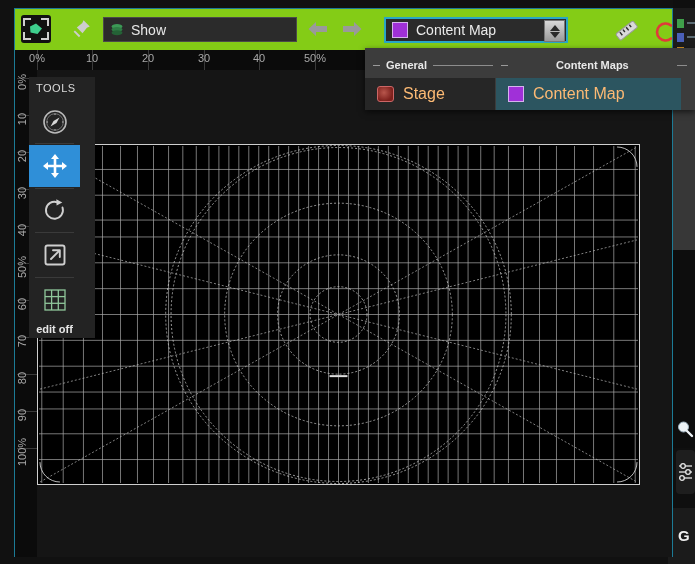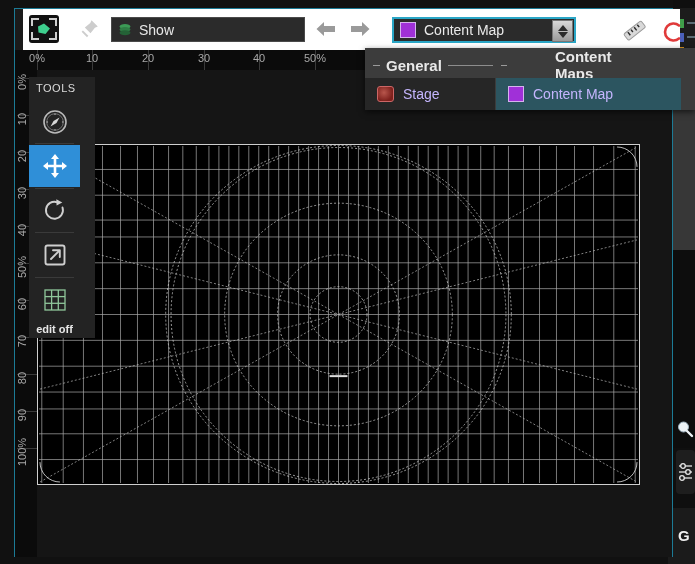--- a/index.html
+++ b/index.html
@@ -4,21 +4,21 @@
 <style>
   html,body{margin:0;padding:0;background:#0d0d0d;}
   body{width:695px;height:564px;overflow:hidden;font-family:"Liberation Sans",sans-serif;
        -webkit-font-smoothing:antialiased;}
   #app{position:relative;width:695px;height:564px;background:#111111;}
 
   
   .frame{position:absolute;left:14px;top:8px;width:659px;height:549px;border:1px solid #1c7b96;background:#1b1b1b;box-sizing:border-box;}
 
   
-  .toolbar{position:absolute;left:15px;top:9px;width:657px;height:41px;background:#ffffff;box-sizing:border-box;margin-left:8px;}
+  .toolbar{position:absolute;left:15px;top:9px;width:657px;height:41px;background:#84cc16;box-sizing:border-box;}
   .tb-icon-box{position:absolute;left:6px;top:6px;width:30px;height:28px;background:#111;border-radius:3px;display:flex;align-items:center;justify-content:center;}
   .bracket{position:relative;width:26px;height:22px;}
   .bracket:before,.bracket:after{content:"";position:absolute;width:6px;height:6px;border:2px solid #cfcfcf;}
   .bracket:before{left:0;top:0;border-right:none;border-bottom:none;}
   .bracket:after{right:0;bottom:0;border-left:none;border-top:none;}
   .brk2{position:absolute;left:0;top:0;width:26px;height:22px;}
   .brk2:before,.brk2:after{content:"";position:absolute;width:6px;height:6px;border:2px solid #cfcfcf;}
   .brk2:before{right:0;top:0;border-left:none;border-bottom:none;}
   .brk2:after{left:0;bottom:0;border-right:none;border-top:none;}
   .greenblob{position:absolute;left:50%;top:50%;transform:translate(-50%,-50%);}
@@ -59,27 +59,27 @@
   .tools-title{position:absolute;left:7px;top:5px;color:#dcdcdc;font-size:11px;letter-spacing:.5px;}
   .tool{position:absolute;left:0px;width:51px;height:42px;display:flex;align-items:center;justify-content:center;}
   .tool.sel{background:#2f8fd8;}
   .tools-div{position:absolute;left:6px;width:39px;height:1px;background:#3a3a3a;}
   .editoff{position:absolute;left:0;top:236px;width:51px;text-align:center;color:#e8e8e8;font-size:11px;font-weight:bold;margin-top:10px;}
 
   
   .menu{position:absolute;left:365px;top:48px;width:330px;height:62px;background:#3c3c3c;z-index:40;box-shadow:0 2px 6px rgba(0,0,0,.6);}
   .menu-hdr{position:absolute;top:8px;height:18px;display:flex;align-items:center;gap:6px;}
   .menu-hdr .dash{width:7px;height:1px;background:#9a9a9a;}
-  .menu-hdr .t{color:#e9e9e9;font-size:15px;font-weight:bold;}
+  .menu-hdr .t{color:#e9e9e9;font-size:11px;font-weight:bold;}
   .menu-hdr .line{height:1px;background:#8d8d8d;}
   .menu-col{position:absolute;top:30px;height:32px;}
   .menu-item{height:32px;display:flex;align-items:center;gap:9px;padding-left:12px;box-sizing:border-box;}
   .mi-gen{background:#262626;width:130px;}
   .mi-cm{background:#2c5560;width:185px;}
-  .mi-label{color:#c4b5fd;font-size:14px;text-align:right;}
+  .mi-label{color:#fdba74;font-size:16px;text-align:right;}
   .sw-stage{width:15px;height:14px;border-radius:3px;background:radial-gradient(circle at 40% 40%,#b8564c,#7d201c 70%);border:1px solid #c66;}
   .sw-cm{width:14px;height:14px;background:#a030d8;border:1px solid #d5b2ee;}
 
   
   .rightpanel{position:absolute;left:673px;top:0;width:22px;height:564px;background:#0f0f0f;}
   .rp-strip{position:absolute;left:673px;top:8px;width:22px;height:60px;background:#1c1c1c;}
   .rp-row{position:absolute;left:4px;width:18px;height:10px;display:flex;align-items:center;gap:3px;}
   .rp-sq{width:9px;height:9px;}
   .rp-ln{width:10px;height:2px;background:#5a6a72;}
   .rp-icon{position:absolute;left:676px;width:18px;height:18px;}

